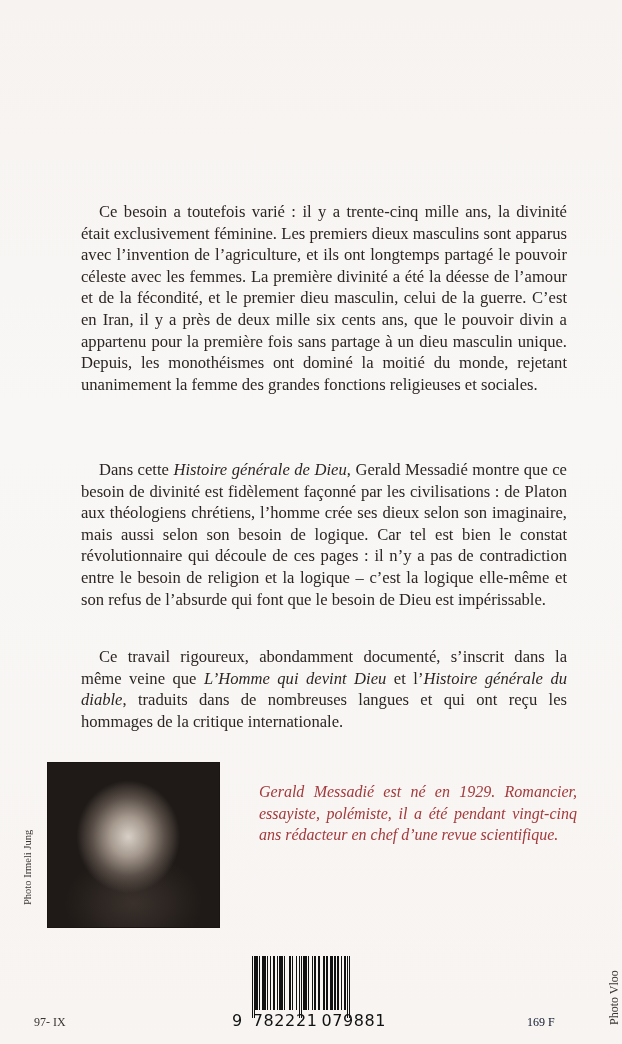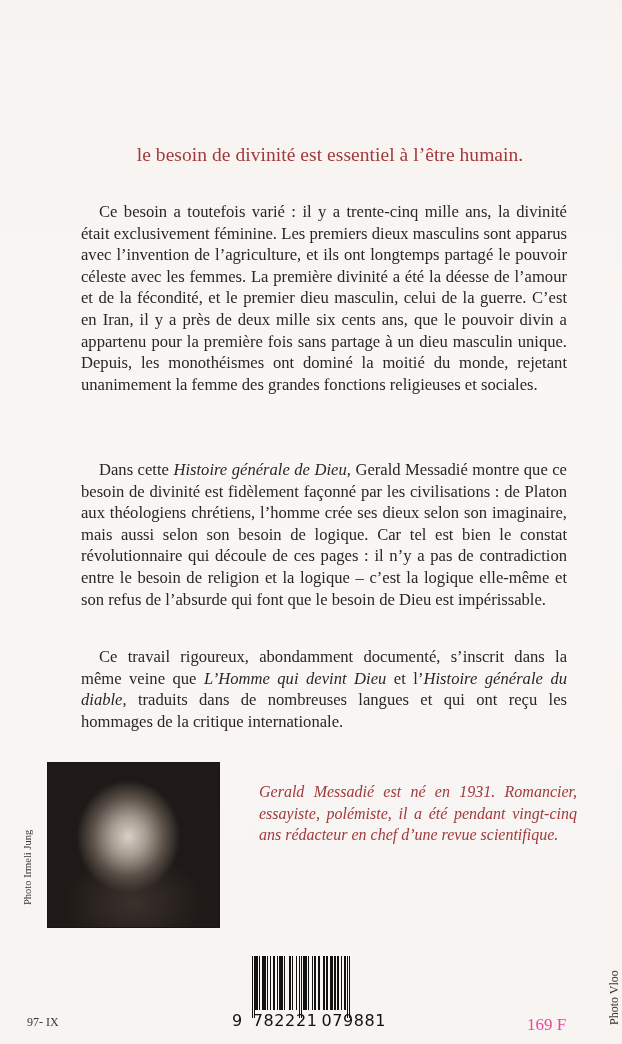--- a/index.html
+++ b/index.html
@@ -113,68 +113,67 @@
       font-family: "DejaVu Sans", sans-serif;
       font-size: 16px;
       color: #111;
       letter-spacing: 0.6px;
       white-space: nowrap;
     }
     .barcode-digits .first { margin-right: 10px; }
     .barcode-digits .gapmid { margin-left: 4px; }
     .code-left {
       position: absolute;
-      left: 27px;
+      left: 34px;
       top: 1015px;
       font-size: 12px;
       color: #3a3432;
     }
     .price {
       position: absolute;
       left: 527px;
       top: 1015px;
-      font-size: 17px;
-      color: #ec4899;
+      font-size: 12px;
+      color: #0f172a;
     }
     .photo-credit-right {
       position: absolute;
       left: 607px;
       top: 1025px;
       transform-origin: left top;
       transform: rotate(-90deg);
       font-size: 12px;
       color: #3a3432;
       white-space: nowrap;
     }
   </style>
 </head>
 <body>
 
 <div class="page">
 
   <div class="tagline">
-    <div>le besoin de divinité est essentiel à l’être humain.</div>
   </div>
 
   <div class="body-text p1">
     <span class="indent"></span><span>Ce besoin a toutefois varié : il y a trente-cinq mille ans, la divinité était exclusivement féminine. Les premiers dieux masculins sont apparus avec l’invention de l’agriculture, et ils ont longtemps partagé le pouvoir céleste avec les femmes. La première divinité a été la déesse de l’amour et de la fécondité, et le premier dieu masculin, celui de la guerre. C’est en Iran, il y a près de deux mille six cents ans, que le pouvoir divin a appartenu pour la première fois sans partage à un dieu masculin unique. Depuis, les monothéismes ont dominé la moitié du monde, rejetant unanimement la femme des grandes fonctions religieuses et sociales.</span>
   </div>
 
   <div class="body-text p2">
     <span class="indent"></span><span>Dans cette </span><em>Histoire générale de Dieu</em><span>, Gerald Messadié montre que ce besoin de divinité est fidèlement façonné par les civilisations : de Platon aux théologiens chrétiens, l’homme crée ses dieux selon son imaginaire, mais aussi selon son besoin de logique. Car tel est bien le constat révolutionnaire qui découle de ces pages : il n’y a pas de contradiction entre le besoin de religion et la logique – c’est la logique elle-même et son refus de l’absurde qui font que le besoin de Dieu est impérissable.</span>
   </div>
 
   <div class="body-text p3">
     <span class="indent"></span><span>Ce travail rigoureux, abondamment documenté, s’inscrit dans la même veine que </span><em>L’Homme qui devint Dieu</em><span> et l’</span><em>Histoire générale du diable</em><span>, traduits dans de nombreuses langues et qui ont reçu les hommages de la critique internationale.</span>
   </div>
 
   <div class="photo-credit-left">Photo Irmeli Jung</div>
   <div class="photo"></div>
 
-  <div class="bio">Gerald Messadié est né en 1931. Romancier, essayiste, polémiste, il a été pendant vingt-cinq ans rédacteur en chef d’une revue scientifique.</div>
+  <div class="bio">Gerald Messadié est né en 1929. Romancier, essayiste, polémiste, il a été pendant vingt-cinq ans rédacteur en chef d’une revue scientifique.</div>
 
   <div class="barcode-wrap">
     <div class="barcode-bars" id="barcode-bars">
         <span class="guard" style="width: 1.15px;"></span>
         <span class="gap" style="width: 1.15px;"></span>
         <span class="guard" style="width: 1.15px;"></span>
         <span style="width: 2.3px;"></span>
         <span class="gap" style="width: 1.15px;"></span>
         <span style="width: 1.15px;"></span>
         <span class="gap" style="width: 2.3px;"></span>

